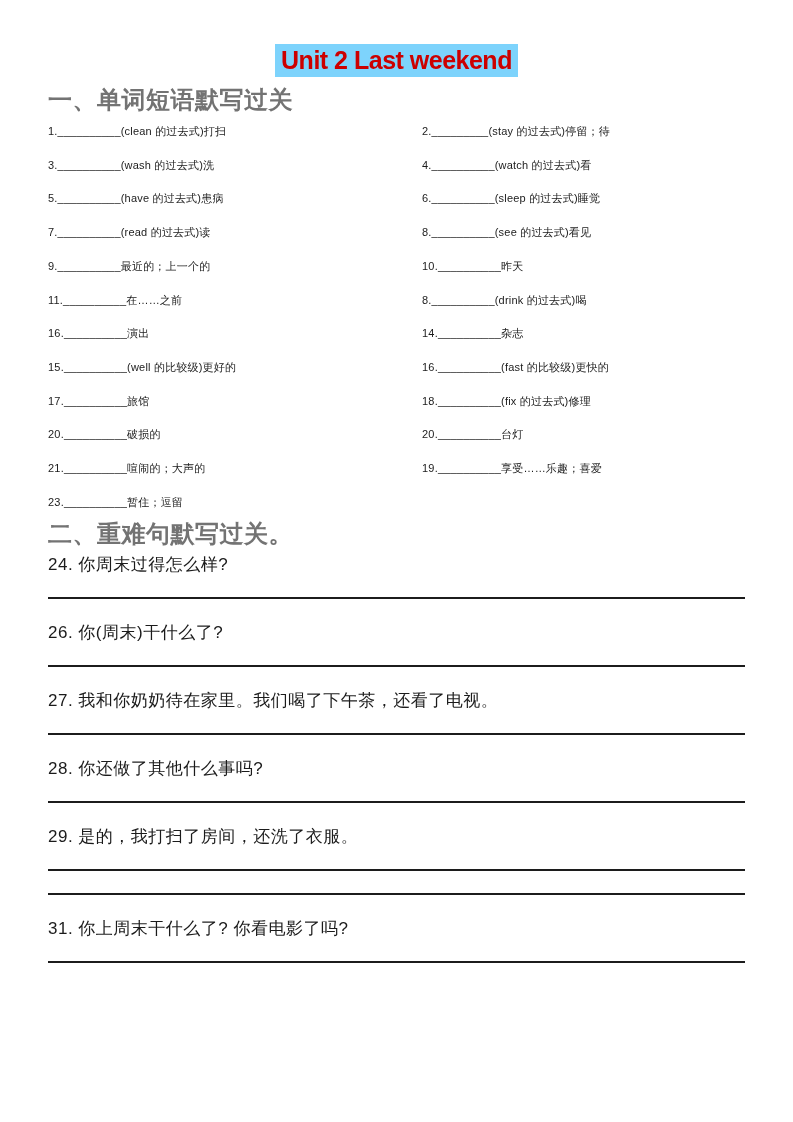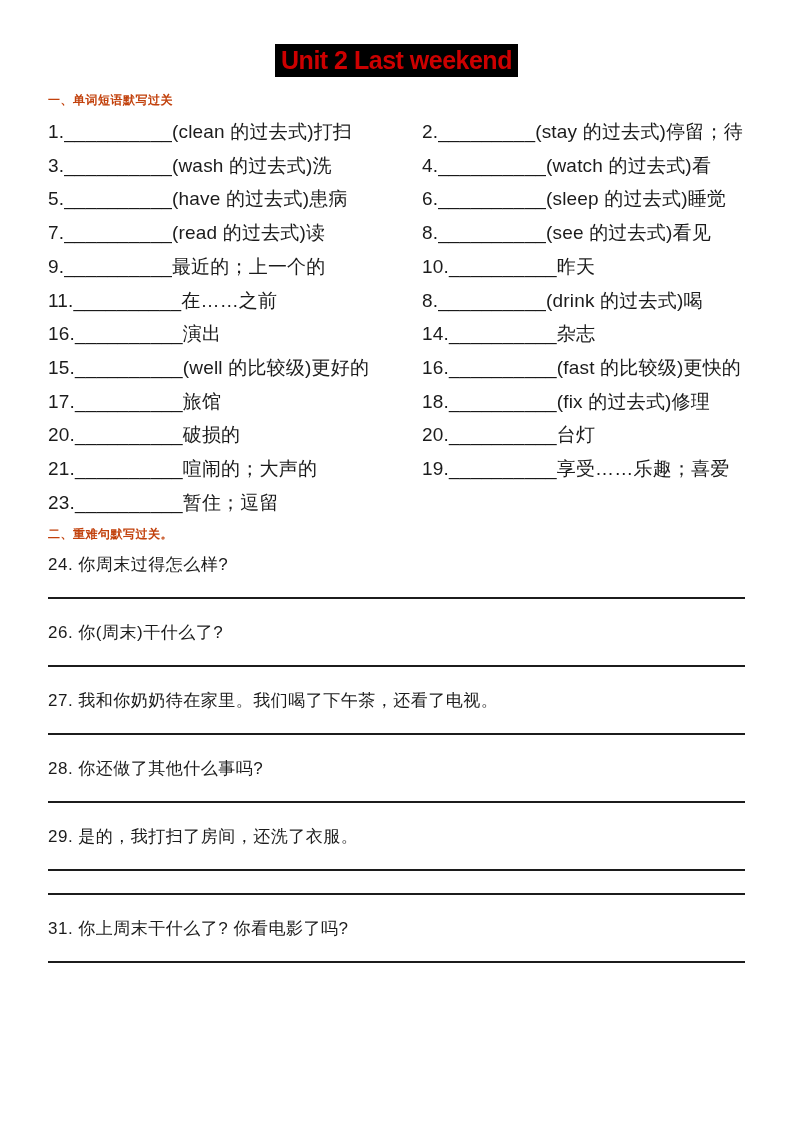--- a/index.html
+++ b/index.html
@@ -16,39 +16,39 @@
     height: 1122px;
     padding: 40px 48px 0 48px;
   }
   .title-row {
     text-align: center;
     margin: 4px 0 10px 0;
     line-height: 30px;
   }
   .title-hl {
     display: inline-block;
-    background: #000000;
+    background: #7dd3fc;
     color: #cc0000;
     font-size: 25px;
     font-weight: bold;
     letter-spacing: -0.5px;
     padding: 1px 6px 2px 6px;
   }
   .sec-heading {
-    font-size: 12px;
+    font-size: 24px;
     font-weight: bold;
-    color: #c2410c;
+    color: #737373;
     line-height: 22px;
     margin-bottom: 4px;
     letter-spacing: 0.5px;
   }
   .word-grid {
     display: grid;
     grid-template-columns: 374px 1fr;
-    font-size: 19px;
+    font-size: 11px;
     line-height: 33.7px;
     margin-bottom: 2px;
   }
   .word-item {
     white-space: nowrap;
     letter-spacing: 0.2px;
   }
   .sec2-heading { margin-top: 4px; margin-bottom: 8px; }
   .qa-item { margin-bottom: 22px; }
   .qa-text {

